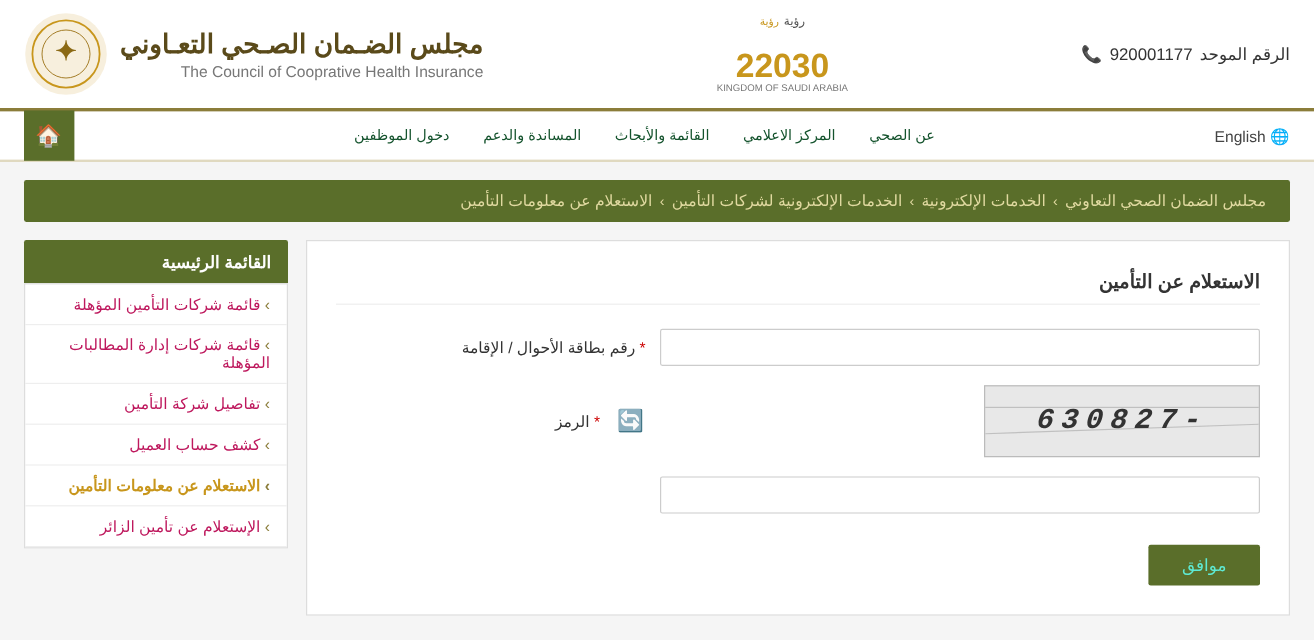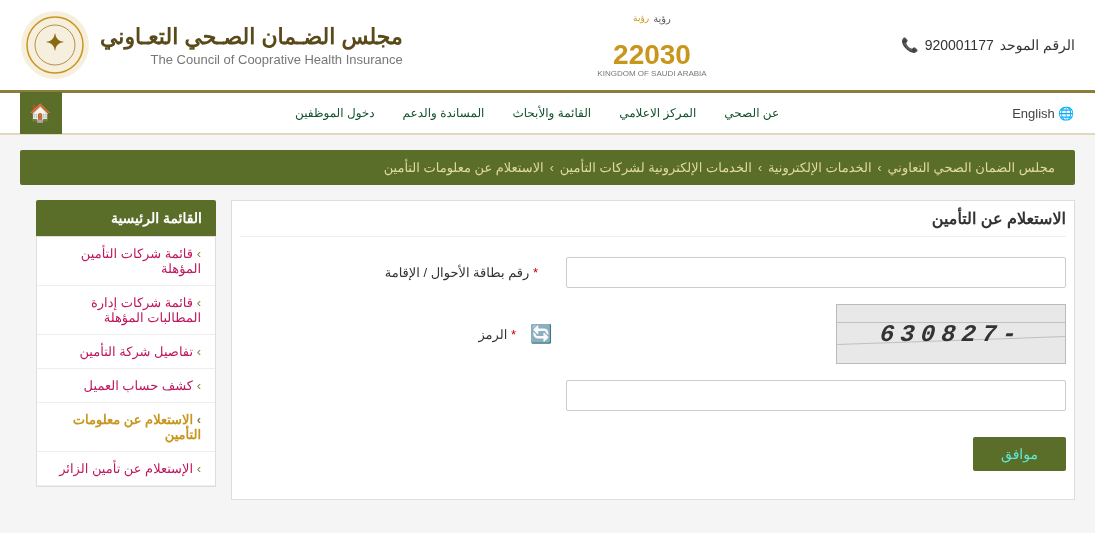--- a/index.html
+++ b/index.html
@@ -154,23 +154,22 @@
     
     .main-content {
       display: flex;
       gap: 15px;
       padding: 15px 20px;
       direction: rtl;
     }
 
     
     .sidebar {
-      width: 180px;
+      width: 220px;
       flex-shrink: 0;
-      margin-left: 16px;
     }
     .sidebar-title {
       background: #5a6e2a;
       color: #fff;
       font-size: 14px;
       font-weight: bold;
       padding: 10px 14px;
       border-radius: 2px 2px 0 0;
       text-align: right;
     }
@@ -197,38 +196,38 @@
     .sidebar-menu li a::before {
       content: '› ';
       color: #8b7d3a;
     }
 
     
     .form-area {
       flex: 1;
       background: #fff;
       border: 1px solid #ddd;
-      padding: 8px;
+      padding: 24px;
       min-height: 300px;
     }
     .form-title {
       font-size: 16px;
       font-weight: bold;
       color: #333;
       text-align: right;
       margin-bottom: 20px;
       border-bottom: 1px solid #eee;
       padding-bottom: 8px;
     }
     .form-row {
       display: flex;
       align-items: center;
       margin-bottom: 16px;
       direction: rtl;
-      gap: 26px;
+      gap: 10px;
     }
     .form-label {
       font-size: 13px;
       color: #333;
       white-space: nowrap;
       min-width: 160px;
       text-align: right;
     }
     .required {
       color: #c00;

